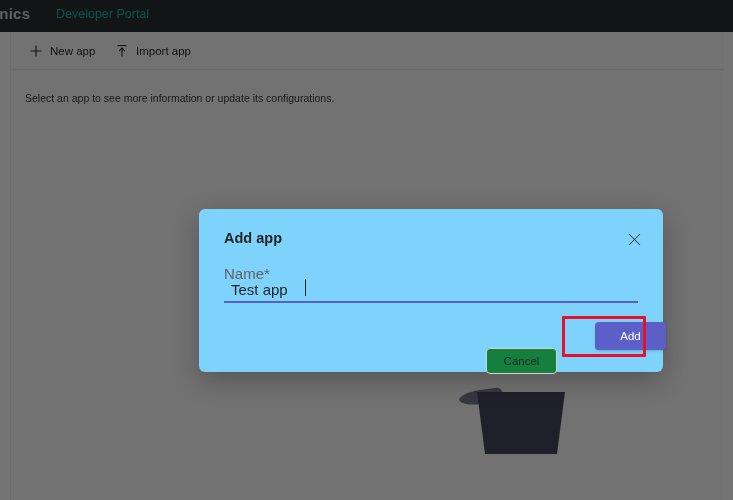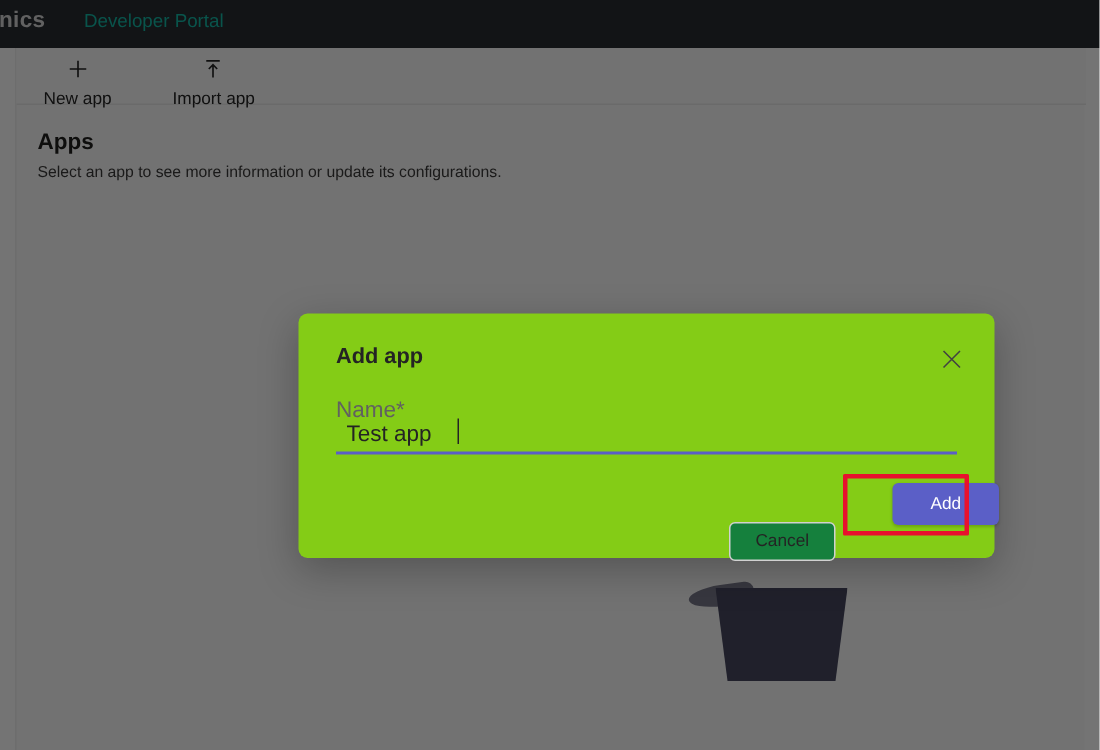--- a/index.html
+++ b/index.html
@@ -74,22 +74,22 @@
     align-items: center;
     gap: 7px;
     padding: 0 6px;
     font-size: 11.5px;
     color: #242424;
     background: transparent;
     border: none;
     cursor: pointer;
     white-space: nowrap;
   }
-  .tool-btn.new  { left: 12px; flex-direction: column; }
-  .tool-btn.imp  { left: 98px; flex-direction: column; }
+  .tool-btn.new  { left: 12px; }
+  .tool-btn.imp  { left: 98px; }
   .tool-icon {
     width: 14px; height: 14px;
     display: inline-flex;
     align-items: center;
     justify-content: center;
     color: #242424;
   }
 
   .page-head {
     position: absolute;
@@ -150,21 +150,21 @@
     inset: 0;
     background: rgba(0,0,0,0.545);
   }
 
   
   .dialog {
     position: absolute;
     left: 199px; top: 209px;
     width: 464px;
     height: 163px;
-    background: #84cc16;
+    background: #7dd3fc;
     border-radius: 6px;
     box-shadow: 0 8px 26px rgba(0,0,0,0.26);
   }
   .dlg-title {
     position: absolute;
     left: 25px; top: 21px;
     font-size: 14.5px;
     font-weight: bold;
     color: #242424;
   }
@@ -276,21 +276,20 @@
             <svg width="14" height="14" viewBox="0 0 14 14">
               <path d="M2.5 1.6 L11.5 1.6" stroke="currentColor" stroke-width="1.1" fill="none"></path>
               <path d="M7 12.6 L7 4.2 M4.2 7 L7 4.1 L9.8 7" stroke="currentColor" stroke-width="1.1" fill="none"></path>
             </svg>
           </span>
           <span>Import app</span>
         </button>
       </div>
 
       <div class="page-head">
-        <div class="page-title">Apps</div>
         <div class="page-sub">Select an app to see more information or update its configurations.</div>
       </div>
 
       <div class="empty">
         <div class="illus-shape2"></div>
         <div class="illus-shape"></div>
       </div>
 
     </div>
   </div>

